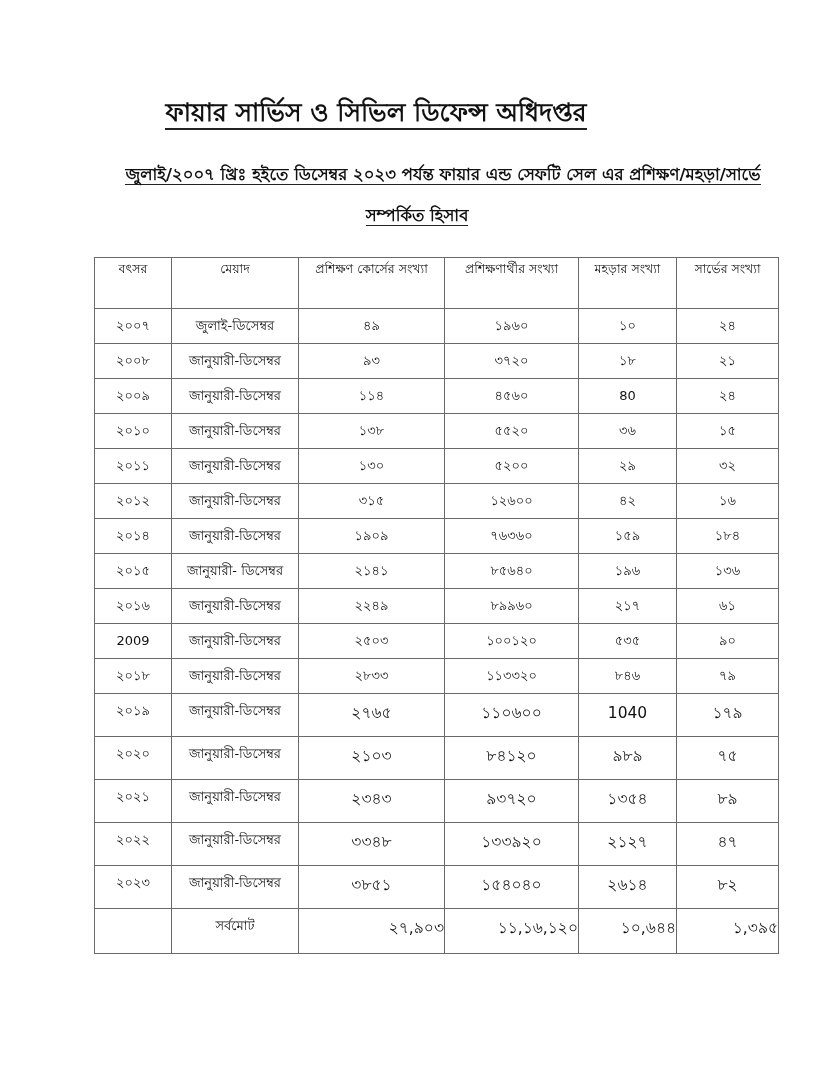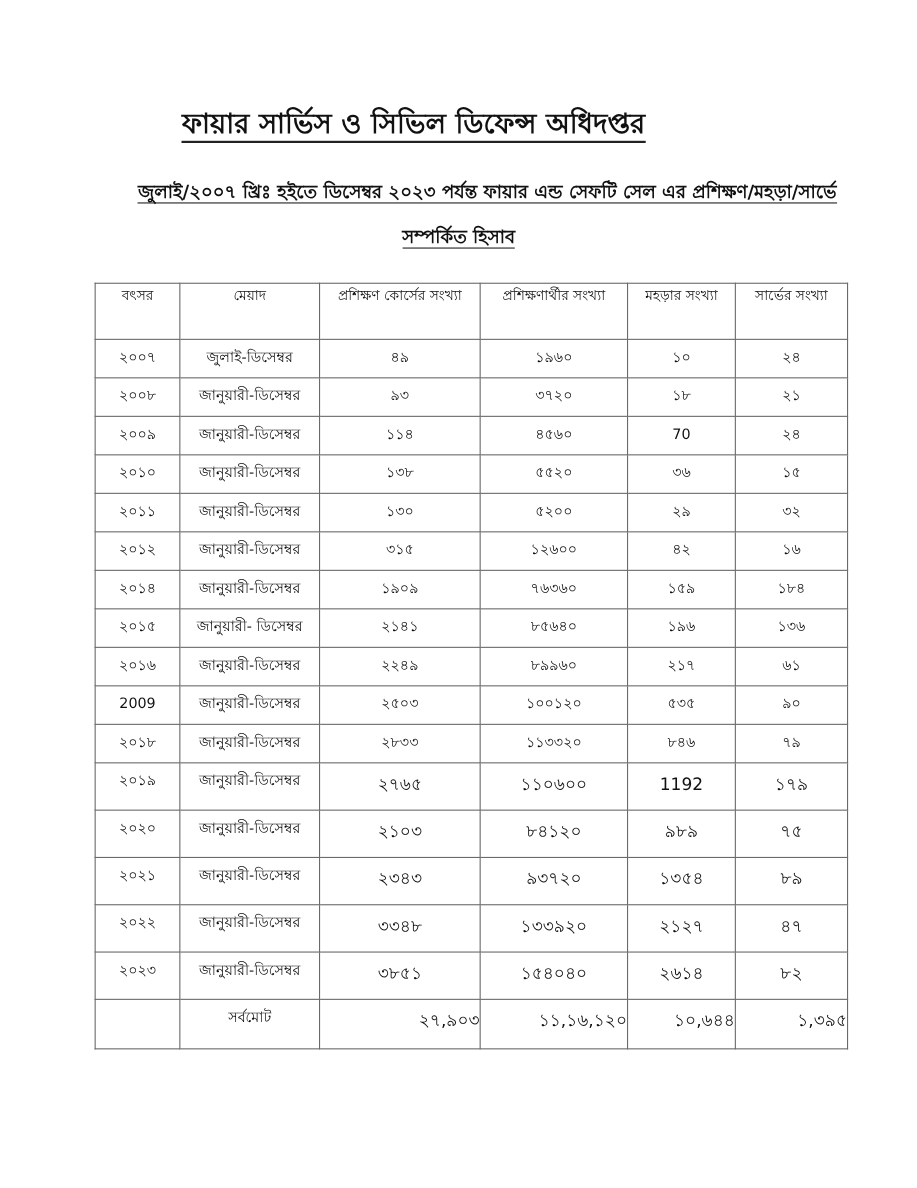--- a/index.html
+++ b/index.html
@@ -12,21 +12,21 @@
   .title span { border-bottom: 2px solid #222; padding-bottom: 1px; }
   .subtitle {
     position: absolute; left: 0; width: 834px; text-align: center;
     font-size: 16.5px; font-weight: bold; line-height: 24px;
   }
   .subtitle span { border-bottom: 1.5px solid #222; }
   .sub1 { top: 163px; margin-left: 26px; }
   .sub2 { top: 204px; }
 
   table.report {
-    position: absolute; left: 86px; top: 257px;
+    position: absolute; left: 94px; top: 257px;
     border-collapse: collapse; table-layout: fixed; width: 684px;
   }
   table.report td, table.report th {
     border: 1px solid #6a6a6a; text-align: center; vertical-align: top;
     padding: 0; font-weight: normal;
   }
   table.report th {
     font-size: 12.5px; height: 47px; padding-top: 3px; line-height: 16px;
   }
   table.report td { font-size: 13px; line-height: 18px; padding-top: 8px; }
@@ -87,21 +87,21 @@
         <td class="num">৯৩</td>
         <td class="num">৩৭২০</td>
         <td class="num">১৮</td>
         <td class="num">২১</td>
       </tr>
       <tr class="r">
         <td class="year">২০০৯</td>
         <td class="period">জানুয়ারী-ডিসেম্বর</td>
         <td class="num">১১৪</td>
         <td class="num">৪৫৬০</td>
-        <td class="num">70</td>
+        <td class="num">80</td>
         <td class="num">২৪</td>
       </tr>
       <tr class="r">
         <td class="year">২০১০</td>
         <td class="period">জানুয়ারী-ডিসেম্বর</td>
         <td class="num">১৩৮</td>
         <td class="num">৫৫২০</td>
         <td class="num">৩৬</td>
         <td class="num">১৫</td>
       </tr>
@@ -159,21 +159,21 @@
         <td class="num">২৮৩৩</td>
         <td class="num">১১৩৩২০</td>
         <td class="num">৮৪৬</td>
         <td class="num">৭৯</td>
       </tr>
       <tr class="big">
         <td class="year">২০১৯</td>
         <td class="period">জানুয়ারী-ডিসেম্বর</td>
         <td class="num">২৭৬৫</td>
         <td class="num">১১০৬০০</td>
-        <td class="num">1192</td>
+        <td class="num">1040</td>
         <td class="num">১৭৯</td>
       </tr>
       <tr class="big">
         <td class="year">২০২০</td>
         <td class="period">জানুয়ারী-ডিসেম্বর</td>
         <td class="num">২১০৩</td>
         <td class="num">৮৪১২০</td>
         <td class="num">৯৮৯</td>
         <td class="num">৭৫</td>
       </tr>

